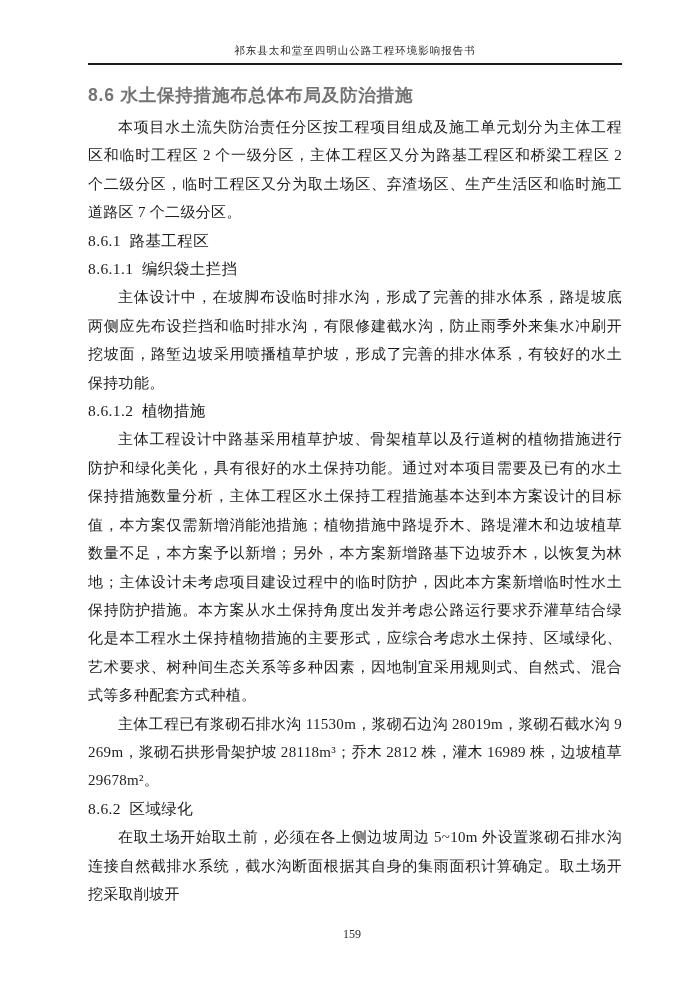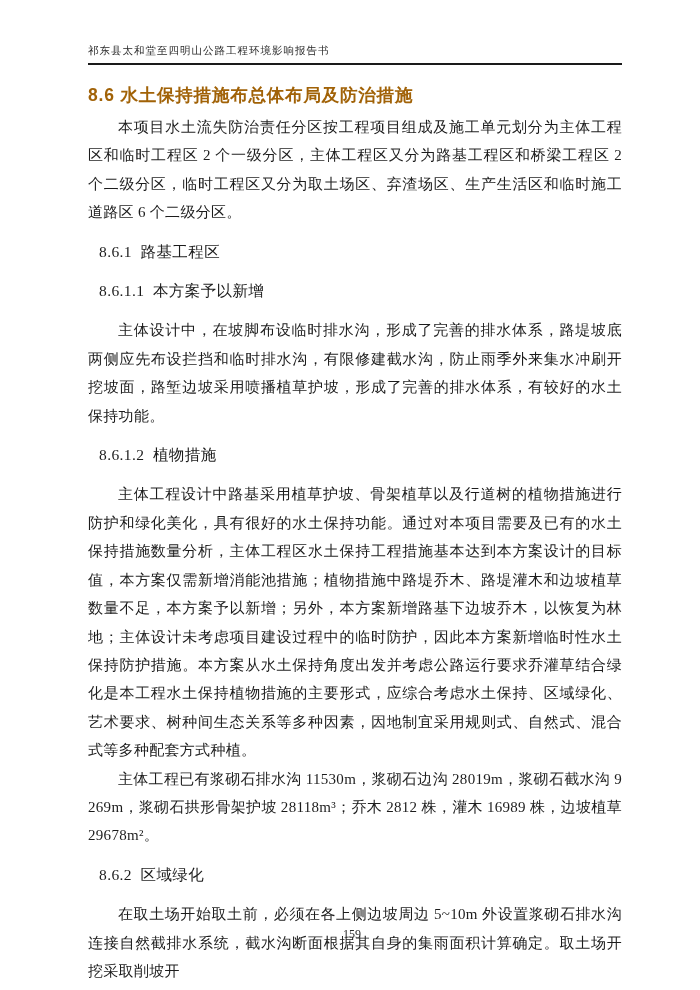--- a/index.html
+++ b/index.html
@@ -19,21 +19,21 @@
     box-sizing: border-box;
   }
   .header {
     position: absolute;
     top: 0;
     left: 88px;
     right: 78px;
   }
   .header-title {
     padding-top: 44px;
-    text-align: left;
+    text-align: center;
     font-size: 10.5px;
     letter-spacing: 1px;
     color: #2a2a2a;
   }
   .header-rule {
     margin-top: 5px;
     height: 2px;
     background: #1a1a1a;
   }
   .content {
@@ -43,24 +43,24 @@
     right: 78px;
   }
   .content h2 {
     margin: 16px 0 6px 0;
     font-family: "Liberation Sans", "DejaVu Sans", sans-serif;
     font-weight: bold;
     font-size: 17.5px;
     line-height: 24px;
     letter-spacing: 0.8px;
     white-space: pre-wrap;
-    color: #a16207;
+    color: #737373;
   }
   .content h3, .content h4 {
-    margin: 11px;
+    margin: 0;
     font-weight: normal;
     font-size: 15.5px;
     line-height: 28.4px;
     letter-spacing: 0.4px;
     white-space: pre-wrap;
     color: #1c1c1c;
   }
   .content p {
     margin: 0;
     font-size: 15px;
@@ -88,25 +88,25 @@
 <div class="page">
 
   <div class="header">
     <div class="header-title">祁东县太和堂至四明山公路工程环境影响报告书</div>
     <div class="header-rule"></div>
   </div>
 
   <div class="content">
     <h2>8.6 水土保持措施布总体布局及防治措施</h2>
 
-    <p>本项目水土流失防治责任分区按工程项目组成及施工单元划分为主体工程区和临时工程区 2 个一级分区，主体工程区又分为路基工程区和桥梁工程区 2 个二级分区，临时工程区又分为取土场区、弃渣场区、生产生活区和临时施工道路区 6 个二级分区。</p>
+    <p>本项目水土流失防治责任分区按工程项目组成及施工单元划分为主体工程区和临时工程区 2 个一级分区，主体工程区又分为路基工程区和桥梁工程区 2 个二级分区，临时工程区又分为取土场区、弃渣场区、生产生活区和临时施工道路区 7 个二级分区。</p>
 
     <h3>8.6.1  路基工程区</h3>
 
-    <h4>8.6.1.1  本方案予以新增</h4>
+    <h4>8.6.1.1  编织袋土拦挡</h4>
 
     <p>主体设计中，在坡脚布设临时排水沟，形成了完善的排水体系，路堤坡底两侧应先布设拦挡和临时排水沟，有限修建截水沟，防止雨季外来集水冲刷开挖坡面，路堑边坡采用喷播植草护坡，形成了完善的排水体系，有较好的水土保持功能。</p>
 
     <h4>8.6.1.2  植物措施</h4>
 
     <p>主体工程设计中路基采用植草护坡、骨架植草以及行道树的植物措施进行防护和绿化美化，具有很好的水土保持功能。通过对本项目需要及已有的水土保持措施数量分析，主体工程区水土保持工程措施基本达到本方案设计的目标值，本方案仅需新增消能池措施；植物措施中路堤乔木、路堤灌木和边坡植草数量不足，本方案予以新增；另外，本方案新增路基下边坡乔木，以恢复为林地；主体设计未考虑项目建设过程中的临时防护，因此本方案新增临时性水土保持防护措施。本方案从水土保持角度出发并考虑公路运行要求乔灌草结合绿化是本工程水土保持植物措施的主要形式，应综合考虑水土保持、区域绿化、艺术要求、树种间生态关系等多种因素，因地制宜采用规则式、自然式、混合式等多种配套方式种植。</p>
 
     <p>主体工程已有浆砌石排水沟 11530m，浆砌石边沟 28019m，浆砌石截水沟 9269m，浆砌石拱形骨架护坡 28118m³；乔木 2812 株，灌木 16989 株，边坡植草 29678m²。</p>
 
 

